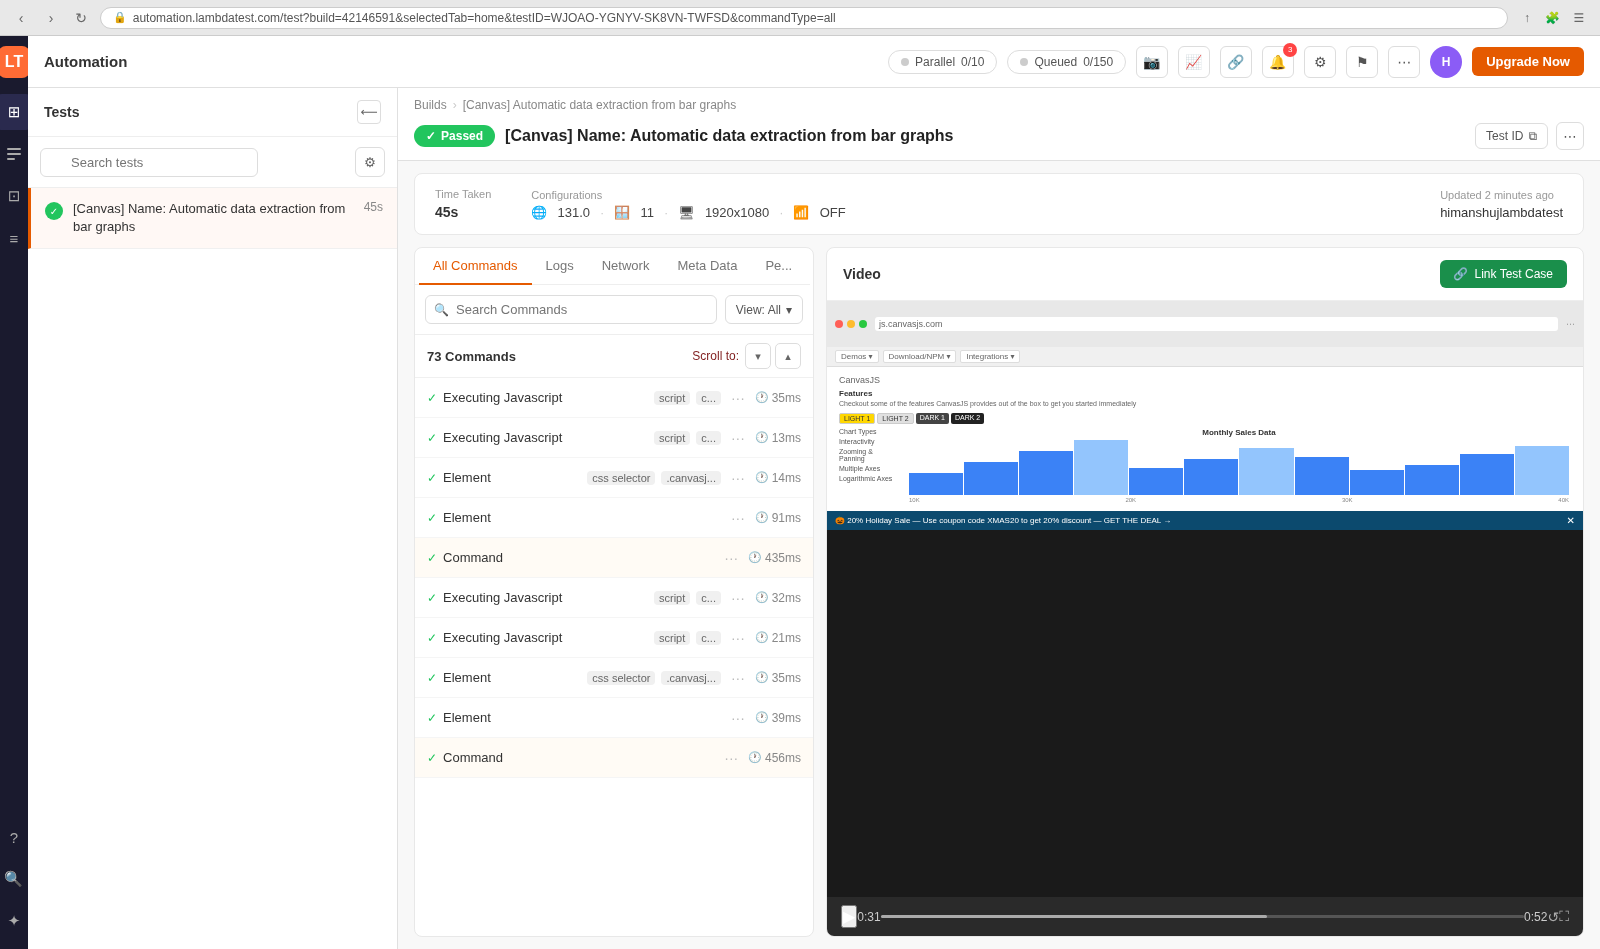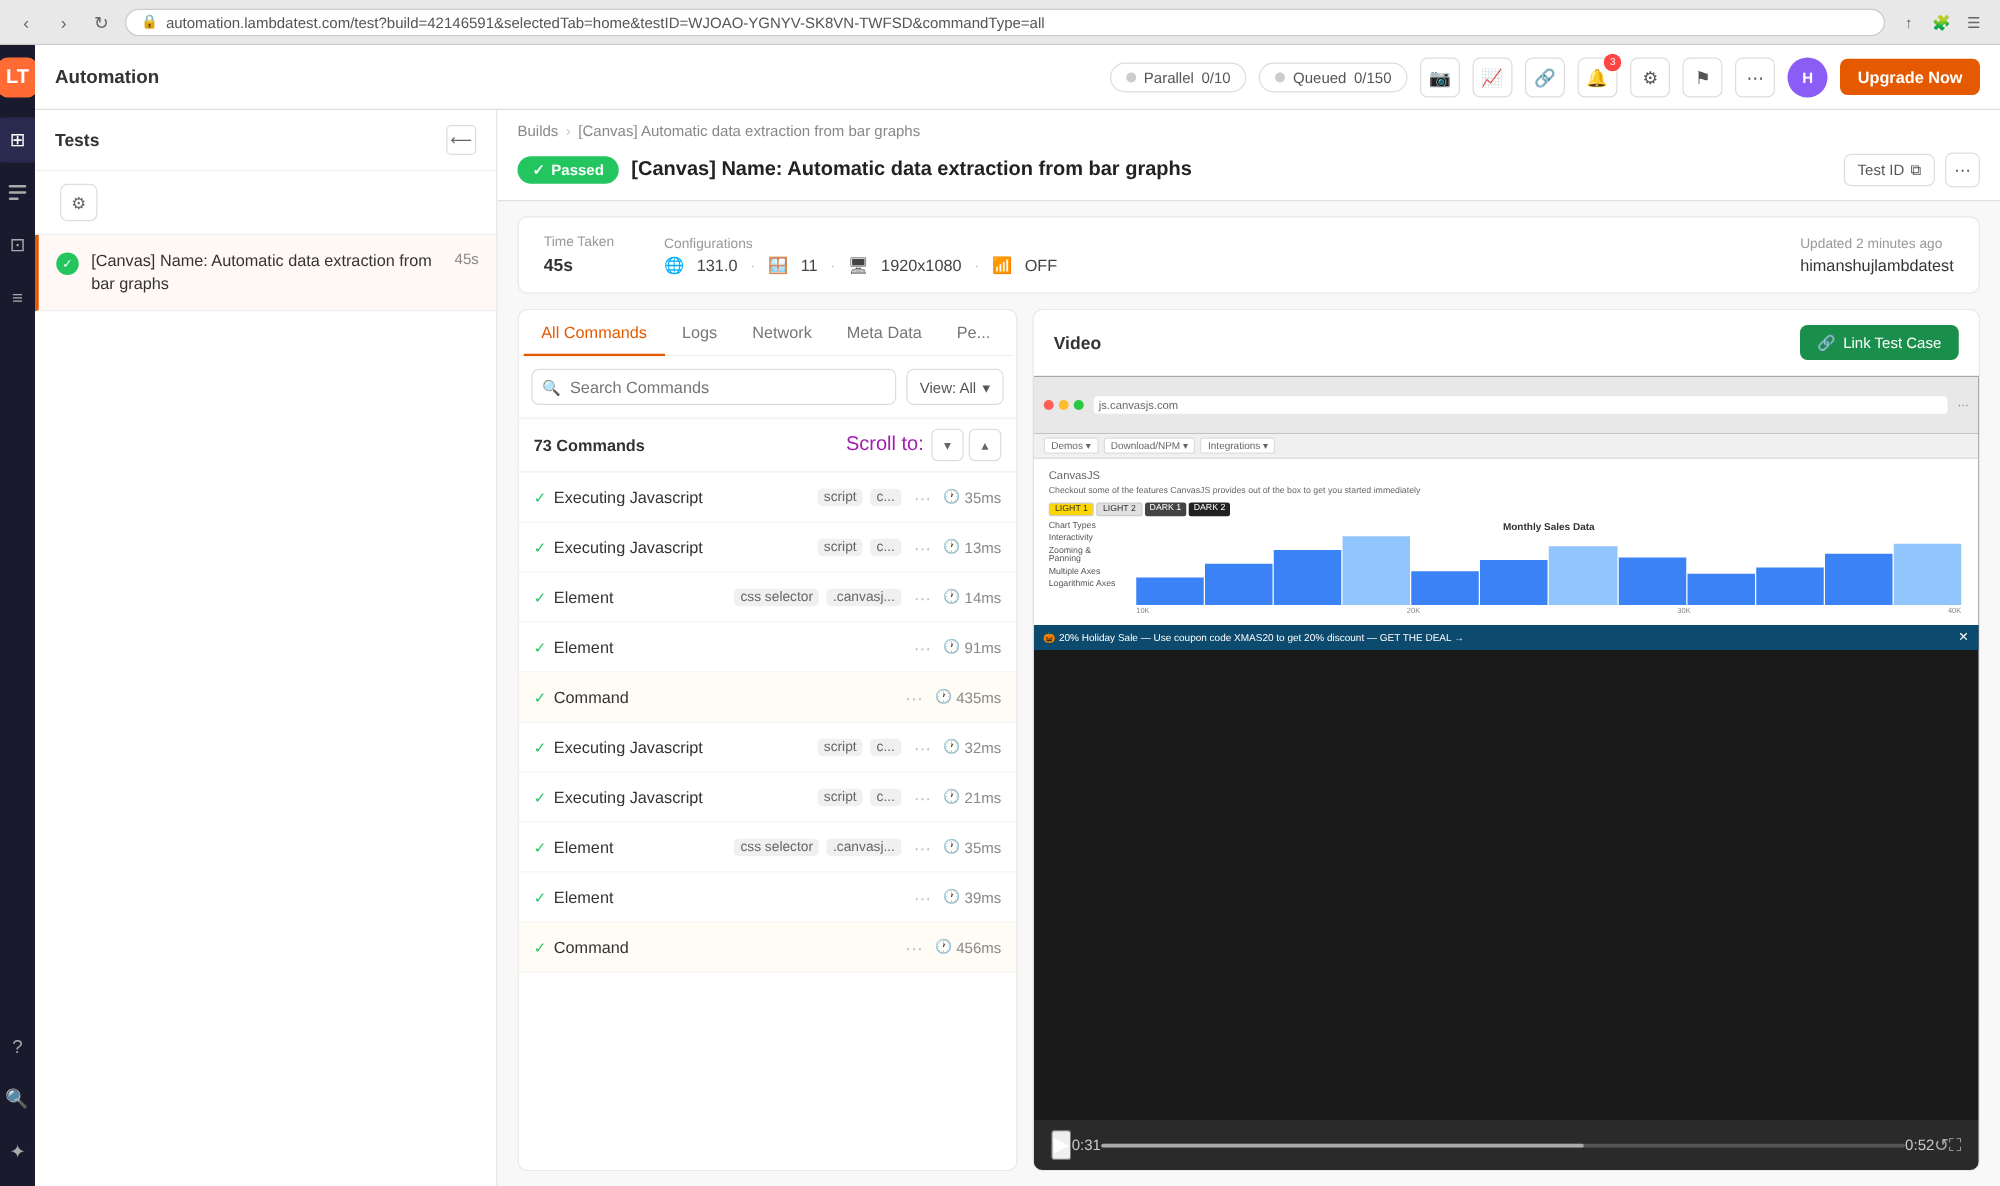--- a/index.html
+++ b/index.html
@@ -203,20 +203,24 @@
     </div>
 
     <div class="main">
 
       <div class="tests-panel">
         <div class="tests-header">
           <span class="tests-title">Tests</span>
           <button class="collapse-btn">⟵</button>
         </div>
         <div class="search-bar">
+          <div class="search-wrap">
+            <span class="search-icon-inner">🔍</span>
+            <input class="search-input" type="text" placeholder="Search tests" style="">
+          </div>
           <button class="filter-btn">⚙</button>
         </div>
         <div id="test-items-container">
 
         <div class="test-item active">
     <div class="test-check">✓</div>
     <span class="test-name">[Canvas] Name: Automatic data extraction from bar graphs</span>
     <span class="test-time">45s</span>
   </div>
           </div>
@@ -290,21 +294,21 @@
                 <input class="cmd-search-input" type="text" placeholder="Search Commands" style="">
               </div>
               <button class="view-all-btn">
                 <span>View: All</span>
                 <span>▾</span>
               </button>
             </div>
             <div class="commands-count-row">
               <span class="commands-count">73 Commands</span>
               <div style="display:flex; align-items:center; gap:6px;">
-                <span style="font-size:16px; color:#a21caf;">Scroll to:</span>
+                <span style="font-size:12px; color:#7f1d1d;">Scroll to:</span>
                 <div class="scroll-btns">
                   <button class="scroll-btn">▾</button>
                   <button class="scroll-btn">▴</button>
                 </div>
               </div>
             </div>
             <div class="commands-list" id="commands-list">
                 <div class="cmd-row">
     <span class="cmd-check">✓</span>
     <span class="cmd-name">Executing Javascript</span>
@@ -432,20 +436,21 @@
                   <div class="fake-url">js.canvasjs.com</div>
                   <span style="font-size:9px; color:#888; margin-left:4px;">⋯</span>
                 </div>
                 <div style="background:#f0f0f0; padding:3px 8px; display:flex; gap:4px; border-bottom:1px solid #ddd;">
                   <span style="font-size:8px; color:#666; background:white; padding:1px 5px; border-radius:2px; border:1px solid #ddd;">Demos ▾</span>
                   <span style="font-size:8px; color:#666; background:white; padding:1px 5px; border-radius:2px; border:1px solid #ddd;">Download/NPM ▾</span>
                   <span style="font-size:8px; color:#666; background:white; padding:1px 5px; border-radius:2px; border:1px solid #ddd;">Integrations ▾</span>
                 </div>
                 <div style="background:white; padding:8px 12px;">
                   <div style="font-size:9px; color:#666; margin-bottom:4px;">CanvasJS</div>
+                  <div style="font-size:8px; color:#333; font-weight:bold; margin-bottom:2px;">Features</div>
                   <div style="font-size:7px; color:#666; margin-bottom:6px;">Checkout some of the features CanvasJS provides out of the box to get you started immediately</div>
                   <div style="display:flex; gap:2px; margin-bottom:4px;">
                     <span style="font-size:7px; padding:1px 4px; background:#ffd700; border:1px solid #ccc; border-radius:2px;">LIGHT 1</span>
                     <span style="font-size:7px; padding:1px 4px; background:#e0e0e0; border:1px solid #ccc; border-radius:2px;">LIGHT 2</span>
                     <span style="font-size:7px; padding:1px 4px; background:#444; color:white; border-radius:2px;">DARK 1</span>
                     <span style="font-size:7px; padding:1px 4px; background:#222; color:white; border-radius:2px;">DARK 2</span>
                   </div>
                   <div style="display:flex; gap:8px;">
                     <div style="width:60px;">
                       <div style="font-size:7px; color:#555; margin-bottom:3px;">Chart Types</div>

